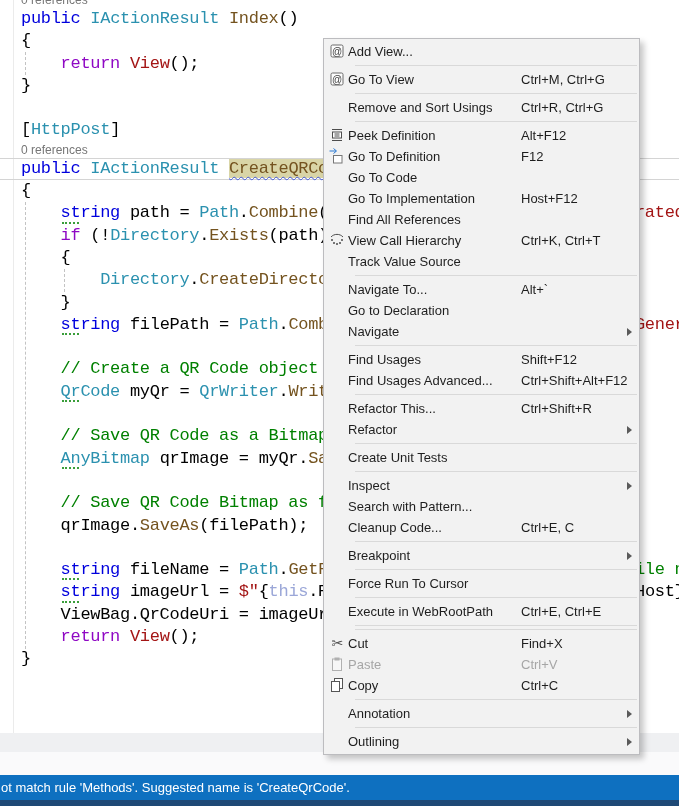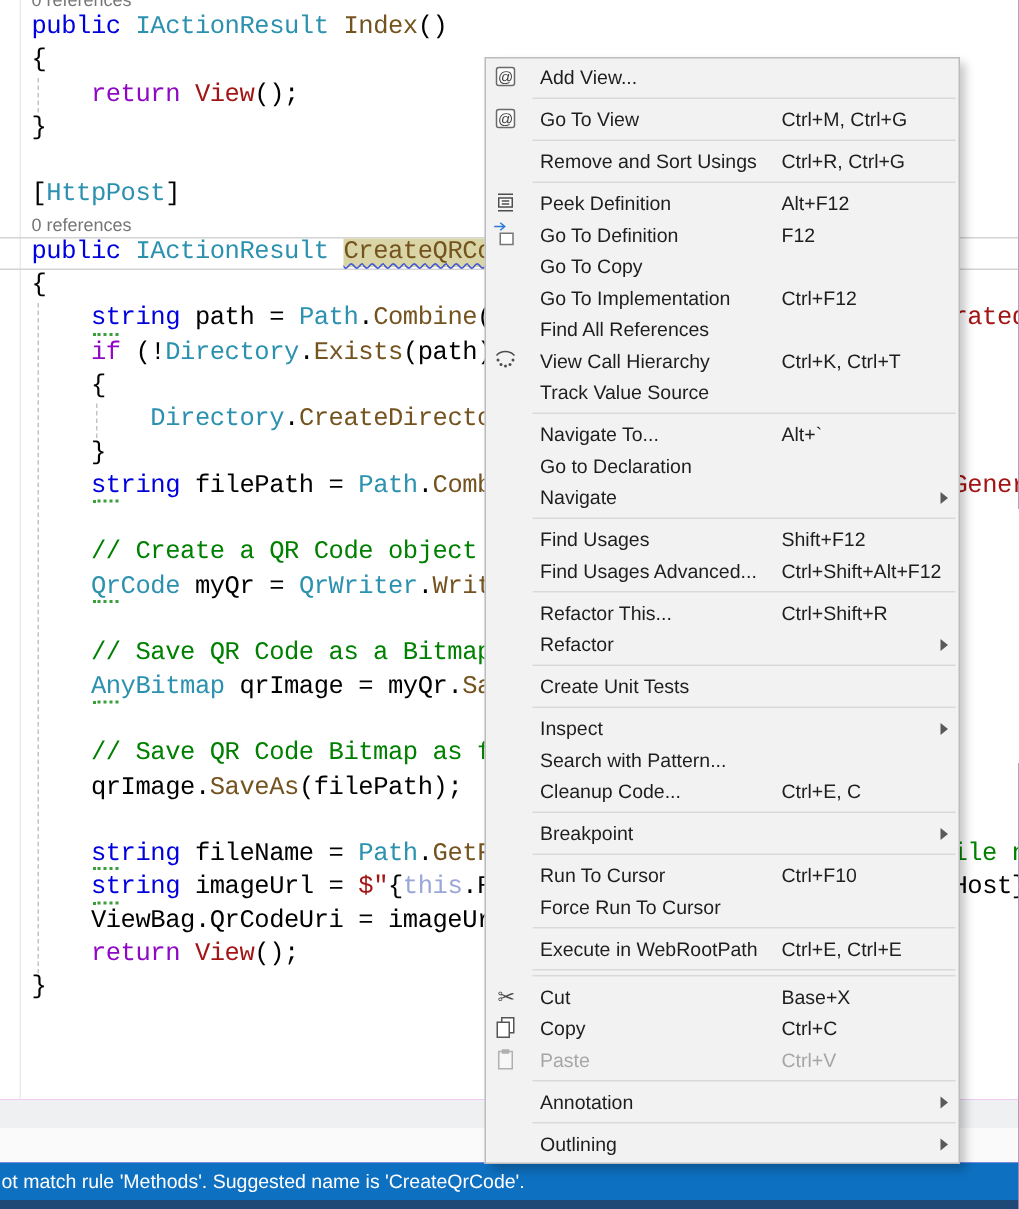--- a/index.html
+++ b/index.html
@@ -1,16 +1,16 @@
 <!DOCTYPE html>
 <html><head>
 <meta charset="utf-8">
 <style>
   html,body{margin:0;padding:0;background:#888;}
-  #stage{position:relative;width:679px;height:806px;background:#d946ef;overflow:hidden;
+  #stage{position:relative;width:679px;height:806px;background:#a16207;overflow:hidden;
          font-family:"Liberation Sans",sans-serif;}
 
   
   .editor{position:absolute;left:0;top:0;width:679px;height:733px;background:#ffffff;overflow:hidden;}
   .gutter-line{position:absolute;left:13px;top:0;width:1px;height:733px;background:#ebebeb;}
   .current-line{position:absolute;left:0;top:157.8px;width:679px;height:22.3px;
                 border-top:1px solid #d4d4d4;border-bottom:1px solid #d4d4d4;box-sizing:border-box;}
   .indent-guide{position:absolute;width:0;border-left:1px dashed #c3c3c3;}
   #code-lines{position:absolute;left:21px;top:-8px;white-space:pre;
               font-family:"Liberation Mono",monospace;font-size:17px;letter-spacing:-0.3px;color:#010101;}
@@ -40,21 +40,21 @@
            white-space:nowrap;overflow:hidden;}
   .bottom-strip{position:absolute;left:0;top:800px;width:679px;height:6px;background:#1e4976;}
 
   
   .menu{position:absolute;left:323px;top:38px;width:315px;background:#f2f2f2;
         border:1px solid #bcbcbf;box-shadow:4px 4px 6px rgba(0,0,0,0.22);
         padding:2px 0;z-index:10;font-size:13px;color:#1e1e1e;}
   .menu-item{position:relative;height:21px;display:flex;align-items:center;cursor:default;}
   .menu-item .mi-icon{position:absolute;left:5px;top:2px;width:17px;height:17px;line-height:17px;
                       text-align:center;color:#4d4d4d;font-size:13px;}
-  .menu-item .mi-label{margin-left:36px;white-space:nowrap;}
+  .menu-item .mi-label{margin-left:24px;white-space:nowrap;}
   .menu-item .mi-shortcut{position:absolute;left:197px;white-space:nowrap;color:#1e1e1e;}
   .menu-item.disabled .mi-label,.menu-item.disabled .mi-shortcut{color:#a6a6a6;}
   .menu-sep{height:1px;background:#d9d9d9;margin:3px 2px 3px 31px;}
   .submenu-arrow{position:absolute;right:7px;top:6.5px;width:0;height:0;
                  border-left:5px solid #5a5a5a;border-top:4px solid transparent;border-bottom:4px solid transparent;}
   svg{display:block;}
 </style>
 </head>
 <body>
 
@@ -120,25 +120,25 @@
         <span class="mi-icon">
           <svg width="16" height="16" viewBox="0 0 16 16" fill="none">
             <path d="M0.5 3 H7 M4.5 0.5 L7.5 3 L4.5 5.5" stroke="#2a7ad4"></path>
             <rect x="4.5" y="7.5" width="8.5" height="7.5" fill="#ffffff" stroke="#767676"></rect>
           </svg>
         </span>
         <span class="mi-label">Go To Definition</span>
         <span class="mi-shortcut">F12</span>
       </div>
       <div class="menu-item">
-        <span class="mi-label">Go To Copy</span>
+        <span class="mi-label">Go To Code</span>
       </div>
       <div class="menu-item">
         <span class="mi-label">Go To Implementation</span>
-        <span class="mi-shortcut">Ctrl+F12</span>
+        <span class="mi-shortcut">Host+F12</span>
       </div>
       <div class="menu-item">
         <span class="mi-label">Find All References</span>
       </div>
       <div class="menu-item">
         <span class="mi-icon">
           <svg width="16" height="16" viewBox="0 0 16 16" fill="none">
             <path d="M2 5 C5 1.5, 11 1.5, 14 5" stroke="#4d4d4d"></path>
             <circle cx="3" cy="8" r="1" fill="#4d4d4d"></circle>
             <circle cx="13" cy="8" r="1" fill="#4d4d4d"></circle>
@@ -199,58 +199,54 @@
         <span class="mi-label">Cleanup Code...</span>
         <span class="mi-shortcut">Ctrl+E, C</span>
       </div>
       <div class="menu-sep"></div>
       <div class="menu-item">
         <span class="mi-label">Breakpoint</span>
         <span class="submenu-arrow"></span>
       </div>
       <div class="menu-sep"></div>
       <div class="menu-item">
-        <span class="mi-label">Run To Cursor</span>
-        <span class="mi-shortcut">Ctrl+F10</span>
-      </div>
-      <div class="menu-item">
         <span class="mi-label">Force Run To Cursor</span>
       </div>
       <div class="menu-sep"></div>
       <div class="menu-item">
         <span class="mi-label">Execute in WebRootPath</span>
         <span class="mi-shortcut">Ctrl+E, Ctrl+E</span>
       </div>
       <div class="menu-sep"></div>
       <div class="menu-sep"></div>
       <div class="menu-item">
         <span class="mi-icon"><span style="font-family:'DejaVu Sans',sans-serif;font-size:14px;color:#4d4d4d;">✂</span></span>
         <span class="mi-label">Cut</span>
-        <span class="mi-shortcut">Base+X</span>
+        <span class="mi-shortcut">Find+X</span>
+      </div>
+      <div class="menu-item disabled">
+        <span class="mi-icon">
+          <svg width="16" height="16" viewBox="0 0 16 16" fill="none">
+            <rect x="3.5" y="3" width="9" height="11.5" fill="#f7f7f7" stroke="#b0b0b0"></rect>
+            <rect x="5.5" y="1.5" width="5" height="3" fill="#b0b0b0"></rect>
+          </svg>
+        </span>
+        <span class="mi-label">Paste</span>
+        <span class="mi-shortcut">Ctrl+V</span>
       </div>
       <div class="menu-item">
         <span class="mi-icon">
           <svg width="16" height="16" viewBox="0 0 16 16" fill="none">
             <rect x="5.5" y="1.5" width="8" height="10" fill="#ffffff" stroke="#555555"></rect>
             <rect x="2.5" y="4.5" width="8" height="10" fill="#ffffff" stroke="#555555"></rect>
           </svg>
         </span>
         <span class="mi-label">Copy</span>
         <span class="mi-shortcut">Ctrl+C</span>
       </div>
-      <div class="menu-item disabled">
-        <span class="mi-icon">
-          <svg width="16" height="16" viewBox="0 0 16 16" fill="none">
-            <rect x="3.5" y="3" width="9" height="11.5" fill="#f7f7f7" stroke="#b0b0b0"></rect>
-            <rect x="5.5" y="1.5" width="5" height="3" fill="#b0b0b0"></rect>
-          </svg>
-        </span>
-        <span class="mi-label">Paste</span>
-        <span class="mi-shortcut">Ctrl+V</span>
-      </div>
       <div class="menu-sep"></div>
       <div class="menu-item">
         <span class="mi-label">Annotation</span>
         <span class="submenu-arrow"></span>
       </div>
       <div class="menu-sep"></div>
       <div class="menu-item">
         <span class="mi-label">Outlining</span>
         <span class="submenu-arrow"></span>
       </div>

